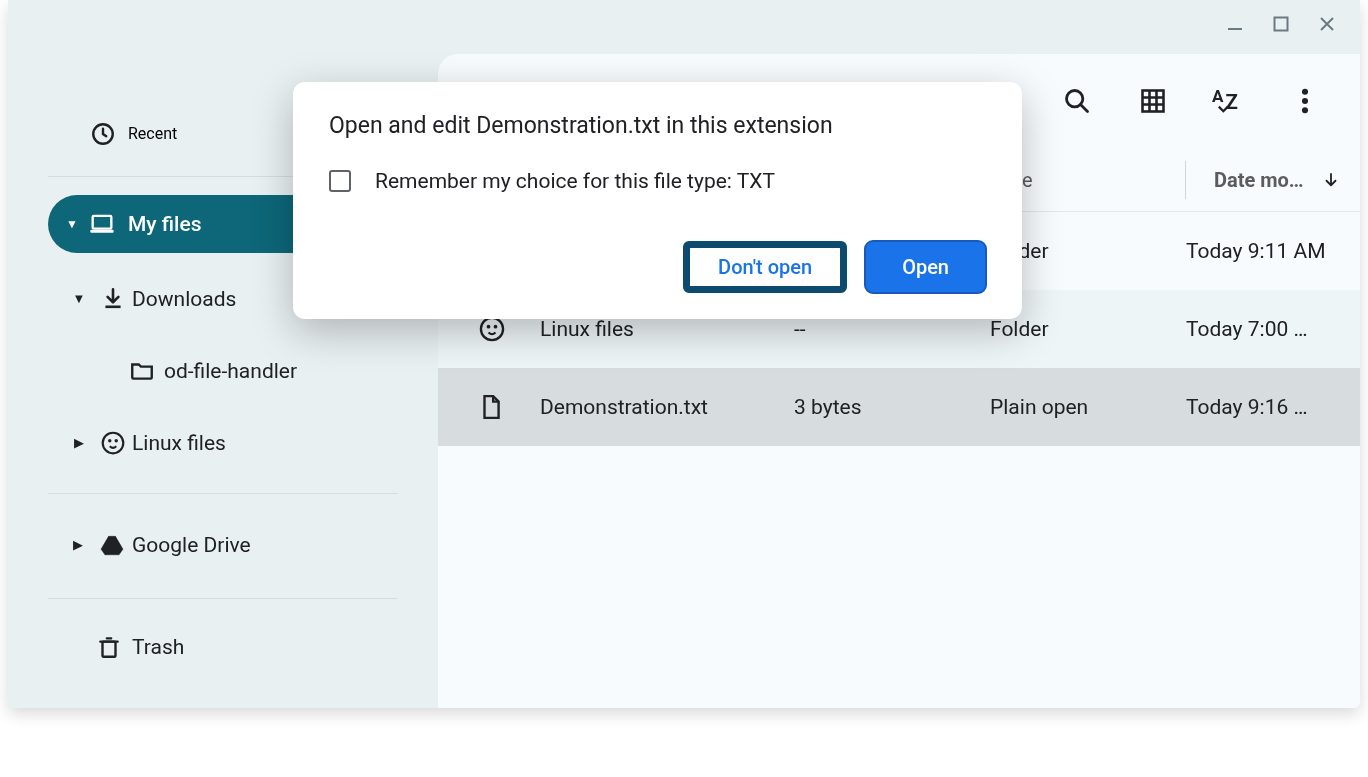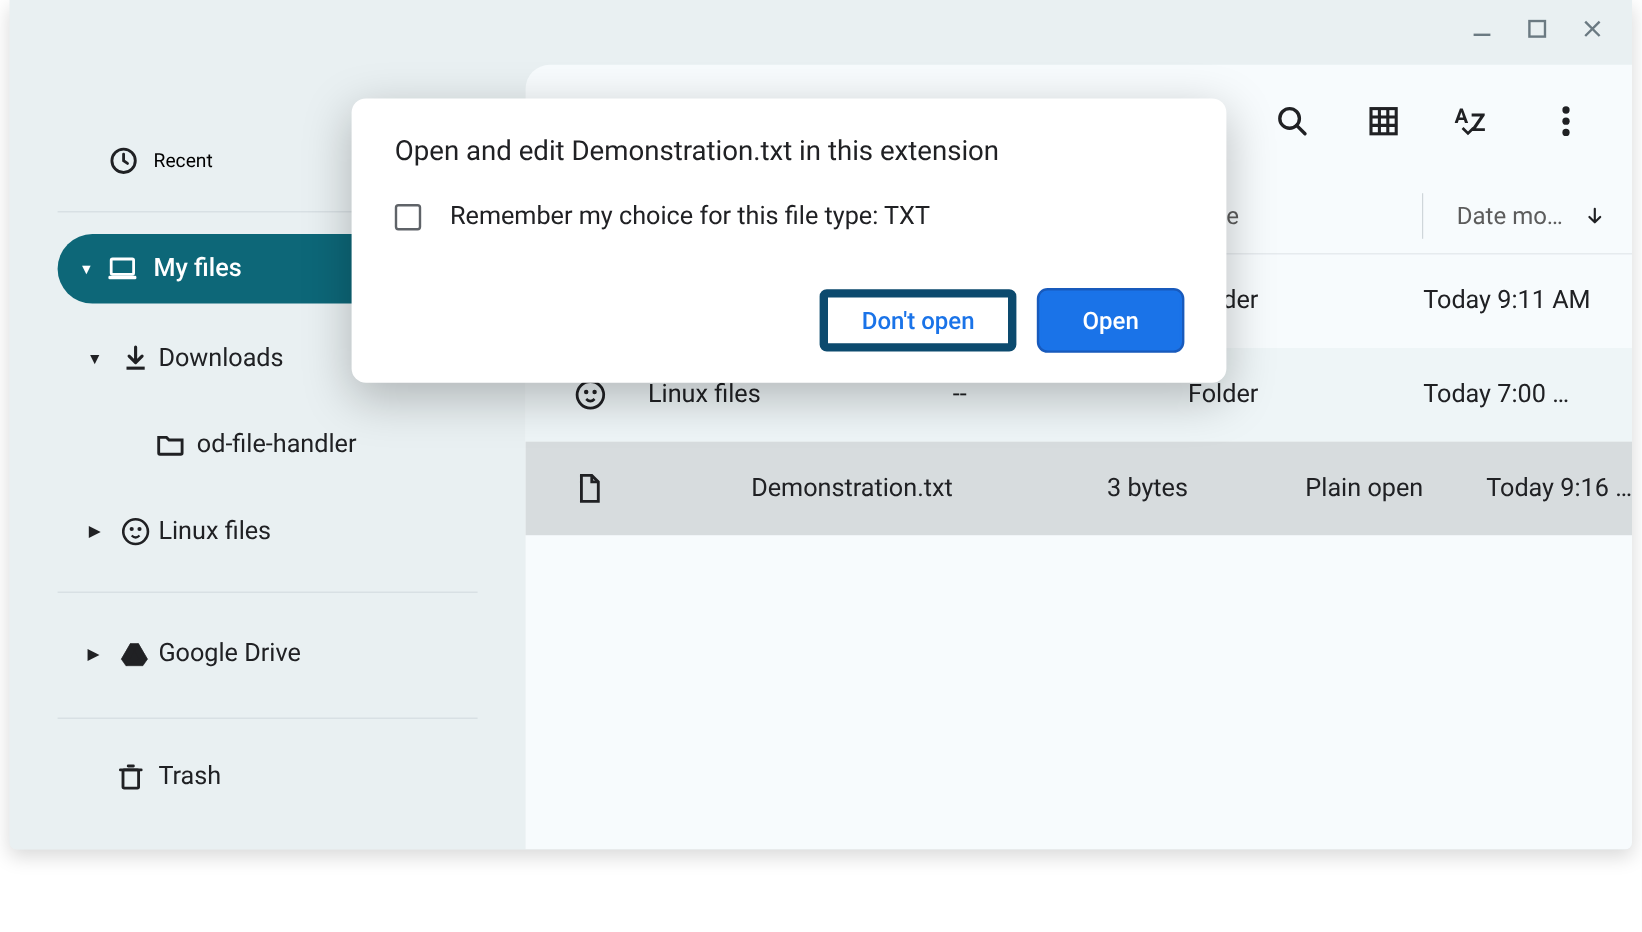--- a/index.html
+++ b/index.html
@@ -112,32 +112,32 @@
     display: flex;
     align-items: center;
     border-bottom: 1px solid #e1e7ea;
     font-size: 20px;
     color: #5c5c5c;
     padding-left: 40px;
   }
   .col-name { width: 316px; }
   .col-size { width: 196px; }
   .col-type { width: 196px; border-right: 1px solid #cfd6da; height: 38px; display:flex; align-items:center;}
-  .col-date { flex:1; padding-left: 28px; display:flex; align-items:center; gap:18px; overflow:hidden;}
+  .col-date { flex:1; padding-left: 28px; display:flex; align-items:center; gap:18px; overflow:hidden;font-weight:bold;}
   .row-item {
     height: 78px;
     display: flex;
     align-items: center;
     font-size: 21px;
     color: #202124;
     padding-left: 40px;
     cursor: pointer;
   }
   .row-item.alt { background: #eef5f7; }
-  .row-item.selected { background: #d7dcde; text-align: right; }
+  .row-item.selected { background: #d7dcde; }
   .row-item .iconcell { width: 62px; display:flex; align-items:center;}
   .row-item .namecell { width: 254px; }
   .row-item .sizecell { width: 196px; }
   .row-item .typecell { width: 196px; }
   .row-item .datecell { flex:1; padding-left: 0; overflow:hidden; white-space:nowrap; text-overflow:ellipsis;}
   .dialog {
     position: absolute;
     left: 273px; top: 82px;
     width: 729px;
     background: #fff;

